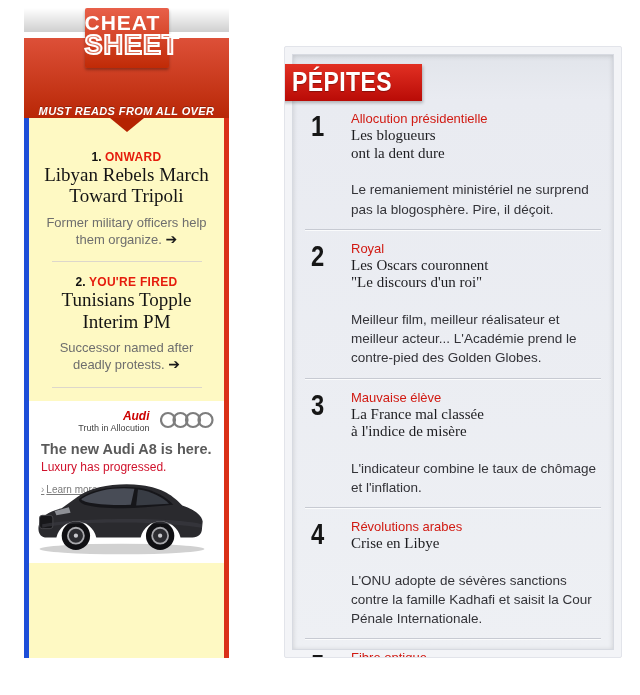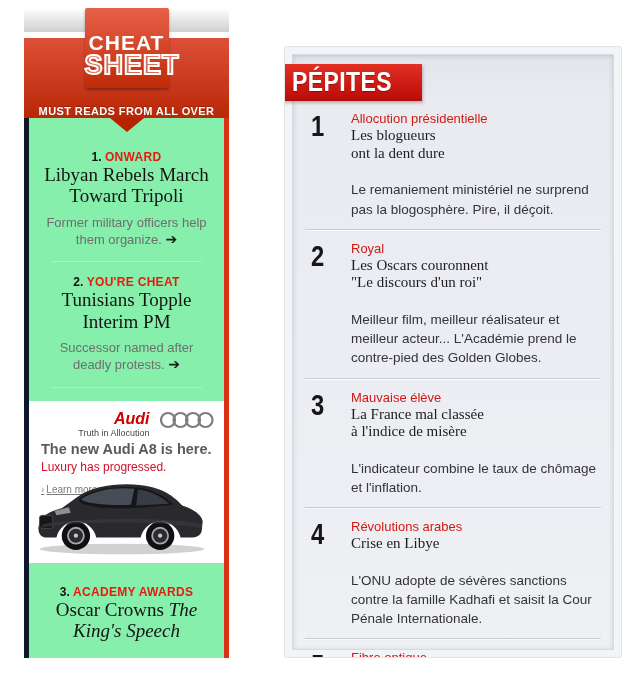--- a/index.html
+++ b/index.html
@@ -7,52 +7,52 @@
   .page {
     position:relative; width:640px; height:695px; background:#ffffff;
     font-family:"Liberation Sans", sans-serif; overflow:hidden;
   }
 
   
   .cs-widget { position:absolute; left:24px; top:8px; width:205px; height:650px; overflow:hidden; }
   .cs-topglow { position:absolute; left:0; top:0; width:100%; height:24px;
     background:linear-gradient(#ffffff, #cfcfcf); }
   .cs-banner { position:absolute; left:0; top:30px; width:100%; height:88px;
-    background:linear-gradient(#dd5038, #b52301); }
+    background:linear-gradient(#dd5038, #b52301);font-style:italic; }
   .cs-tagline { position:absolute; bottom:9px; width:100%; text-align:center;
     color:#fff; font-size:11px; font-weight:bold; letter-spacing:0.4px;
     text-shadow:0 -1px 0 rgba(0,0,0,0.25); }
-  .cs-logo { position:absolute; left:50%; transform:translateX(-50%); top:0; width:84px; height:80px;
+  .cs-logo { position:absolute; left:50%; transform:translateX(-50%); top:0; width:84px; height:60px;
     background:linear-gradient(#e8604a, #c02a06); border-radius:2px;
-    box-shadow:0 2px 3px rgba(0,0,0,0.3); text-align:center; z-index:3; padding-top:24px; }
+    box-shadow:0 2px 3px rgba(0,0,0,0.3); z-index:3; padding-top:4px; }
   .cs-logo-l1 { color:#fff; font-weight:900; font-size:21px; letter-spacing:1px; line-height:1; }
   .cs-logo-l2 { font-weight:900; font-size:27px; letter-spacing:1px; line-height:0.95;
     color:rgba(255,255,255,0.28); -webkit-text-stroke:2px #ffffff; }
   .cs-content { position:absolute; left:0; top:110px; width:100%; bottom:0;
-    background:#86efac; border-left:5px solid #0f172a; border-right:5px solid #da3018;
+    background:#fef9c3; border-left:5px solid #1d4ed8; border-right:5px solid #da3018;
     padding-top:32px; }
   .cs-pointer { position:absolute; left:50%; transform:translateX(-50%); top:110px; z-index:2;
     width:0; height:0; border-left:17px solid transparent; border-right:17px solid transparent;
     border-top:14px solid #b52301; }
   .cs-item { text-align:center; padding:0 12px; }
   .cs-kickline { font-size:12px; font-weight:bold; }
   .cs-num { color:#111; }
   .cs-kicker { color:#e51c0d; letter-spacing:0.3px; }
   .cs-title { font-family:"Liberation Serif", serif; font-size:19px; line-height:1.12;
     color:#141414; cursor:pointer; }
   .cs-sub { font-size:13px; line-height:1.25; color:#6e6e6e; margin-top:8px; }
   .cs-arrow { color:#1a1a1a; font-size:14px; cursor:pointer; }
   .cs-div { width:150px; margin:13px auto 13px; border-top:1px solid #ddd7cb; }
 
   
   .ad { background:#ffffff; margin-top:6px; height:162px; position:relative;
     padding:8px 10px; cursor:pointer; }
   .ad-brandrow { position:absolute; top:8px; right:10px; text-align:right; }
   .ad-brandtxt { display:inline-block; vertical-align:top; margin-right:6px; text-align:right; }
-  .ad-brand { color:#c00; font-size:16px; font-weight:bold; font-style:italic; line-height:1.2; }
+  .ad-brand { color:#c00; font-size:12px; font-weight:bold; font-style:italic; line-height:1.2; }
   .ad-tag { color:#444; font-size:9px; }
   .ad-rings { display:inline-block; vertical-align:top; }
   .ad-headline { position:absolute; top:40px; left:12px; color:#5a5a5a; font-size:14.5px; font-weight:bold; }
   .ad-subline { position:absolute; top:59px; left:12px; color:#d0112b; font-size:12px; }
   .ad-learn { position:absolute; top:83px; left:12px; color:#7a7a7a; font-size:10px;
     text-decoration:underline; cursor:pointer; }
   .ad-learn .b { text-decoration:none; margin-right:2px; color:#999; }
   .ad-car { position:absolute; left:4px; bottom:2px; }
 
   
@@ -106,21 +106,21 @@
         <div class="cs-sub">
           <span>Former military officers help them organize.</span>
           <span class="cs-arrow">➔</span>
         </div>
         <div class="cs-div"></div>
       </div>
 
       <div class="cs-item">
         <div class="cs-kickline">
           <span class="cs-num">2.</span>
-          <span class="cs-kicker">YOU'RE CHEAT</span>
+          <span class="cs-kicker">YOU'RE FIRED</span>
         </div>
         <div class="cs-title"><span>Tunisians Topple Interim PM</span><i></i></div>
         <div class="cs-sub">
           <span>Successor named after deadly protests.</span>
           <span class="cs-arrow">➔</span>
         </div>
         <div class="cs-div"></div>
       </div>
 
       <div class="ad">
@@ -154,28 +154,20 @@
             <circle cx="48" cy="73" r="9" fill="#2c2c30" stroke="#a9a9ad" stroke-width="2"></circle>
             <circle cx="48" cy="73" r="2.4" fill="#c9c9cd"></circle>
             <circle cx="143" cy="73" r="16" fill="#101013"></circle>
             <circle cx="143" cy="73" r="9" fill="#2c2c30" stroke="#a9a9ad" stroke-width="2"></circle>
             <circle cx="143" cy="73" r="2.4" fill="#c9c9cd"></circle>
             <path d="M10,60 C30,56 70,54 110,54 C150,54 180,57 190,60 L190,64 C170,61 140,58 100,58 C60,58 25,60 10,64 Z" fill="#3c3c42" opacity="0.6"></path>
           </svg>
         </div>
       </div>
 
-      <div class="cs-item" style="margin-top:22px;">
-        <div class="cs-kickline">
-          <span class="cs-num">3.</span>
-          <span class="cs-kicker">ACADEMY AWARDS</span>
-        </div>
-        <div class="cs-title"><span>Oscar Crowns </span><i>The King's Speech</i></div>
-
-      </div>
 
     </div>
   </div>
 
   <div class="pp-outer">
     <div class="pp-inner">
       <div class="pp-label"><span>PÉPITES</span></div>
 
       <div class="pp-list">
 

